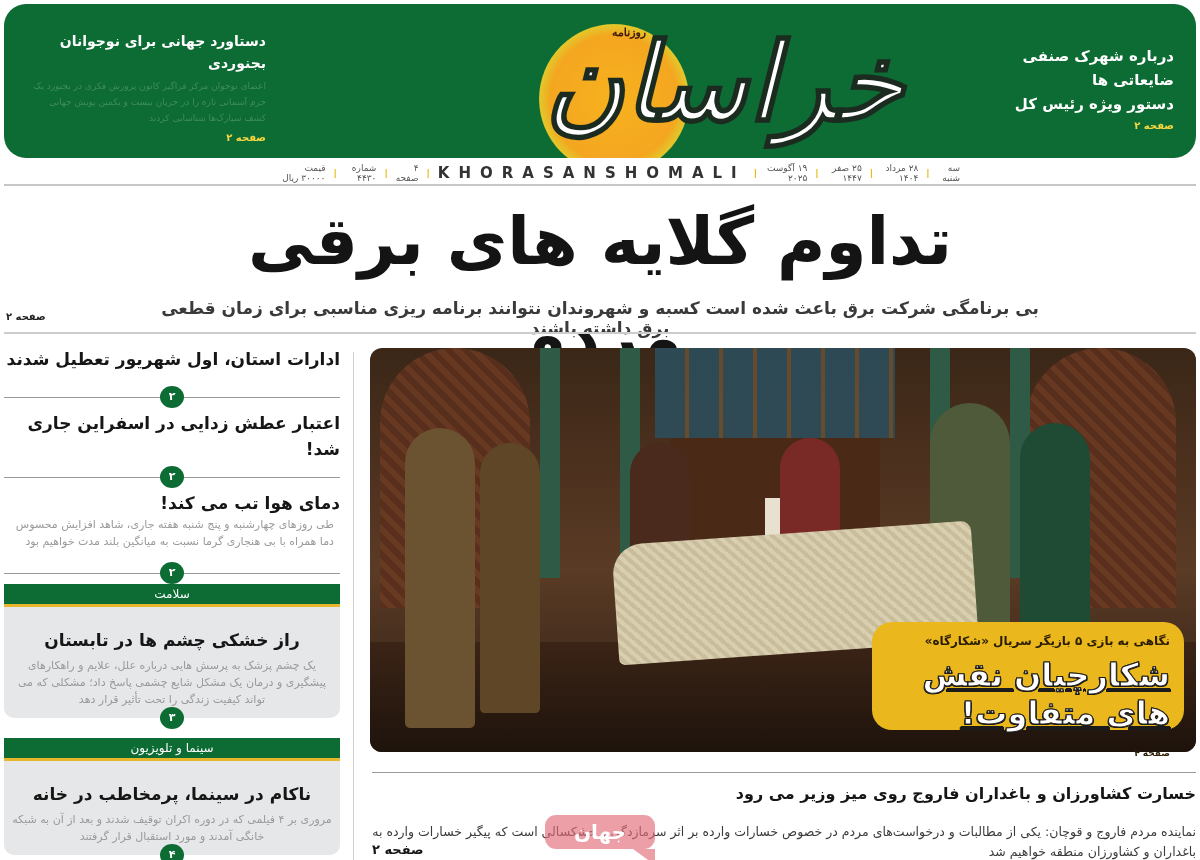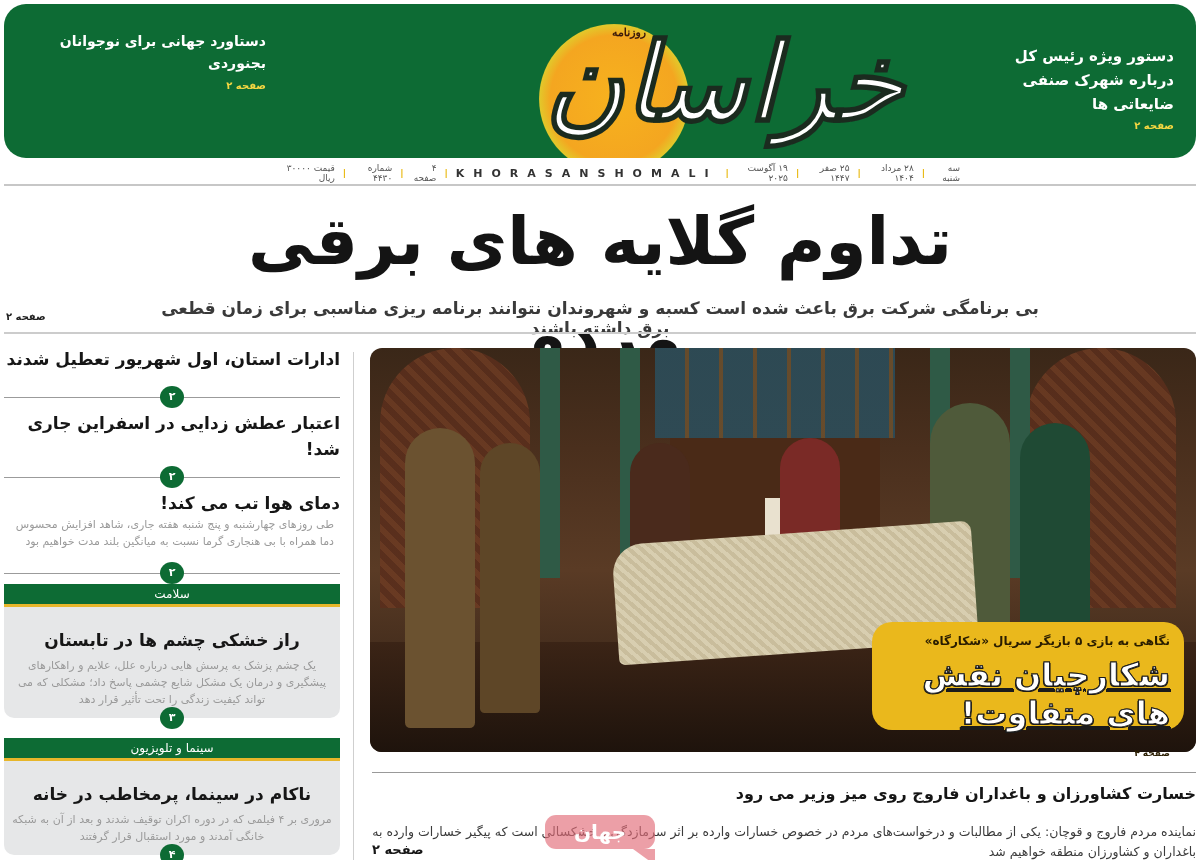--- a/index.html
+++ b/index.html
@@ -34,21 +34,21 @@
     font-size: 108px; font-weight: bold; color: #ffffff; line-height: 140px;
     -webkit-text-stroke: 2px #1b2b1f; letter-spacing: 6px; font-style: italic;
   }
 
   
   .datebar {
     position: absolute; left: 280px; top: 164px; width: 680px; height: 18px;
     display: flex; align-items: center; gap: 8px; font-size: 9px; color: #555;
   }
   .datebar .sep { color: #e7b400; font-weight: bold; }
-  .datebar .latin { font-family: "DejaVu Sans", sans-serif; font-weight: bold; letter-spacing: 9px; color: #333; font-size: 11px; direction: ltr; }
+  .datebar .latin { font-family: "DejaVu Sans", sans-serif; font-weight: bold; letter-spacing: 9px; color: #333; font-size: 15px; direction: ltr; }
   .hrule { position: absolute; left: 4px; top: 184px; width: 1192px; height: 2px; background: #c7c7c7; }
 
   
   .headline {
     position: absolute; left: 200px; top: 194px; width: 800px; text-align: center;
     font-size: 66px; font-weight: bold; color: #141414; line-height: 96px; font-family: "DejaVu Sans", sans-serif;
   }
   .lead {
     position: absolute; left: 160px; top: 298px; width: 880px; text-align: center;
     font-size: 17px; color: #3a3a3a; font-weight: bold;
@@ -110,33 +110,34 @@
     position: absolute; left: 545px; top: 815px; width: 110px; height: 34px; background: rgba(226,108,120,.65);
     color: #fff; font-size: 20px; font-weight: bold; text-align: center; line-height: 34px; border-radius: 11px;
   }
   .watermark::after { content: ""; position: absolute; right: 0; bottom: -16px; border-top: 16px solid rgba(226,108,120,.65); border-left: 22px solid transparent; }
 </style>
 </head>
 <body>
 
 <header class="masthead">
   <div class="mh-right">
+    <div class="t1">درباره شهرک صنفی ضایعاتی ها</div>
     <div class="t1">دستور ویژه رئیس کل</div>
-    <div class="t1">درباره شهرک صنفی ضایعاتی ها</div>
     <div class="pg">صفحه ۲</div>
   </div>
 
   <div class="logo-wrap">
     <div class="sun"></div>
     <div class="roznameh">روزنامه</div>
     <div class="logo-text">خراسان شمالی</div>
   </div>
 
   <div class="mh-left">
     <div class="t1">دستاورد جهانی برای نوجوانان بجنوردی</div>
+    <div class="sub">اعضای نوجوان مرکز فراگیر کانون پرورش فکری در بجنورد یک جرم آسمانی تازه را در جریان بیست و یکمین پویش جهانی کشف سیارک‌ها شناسایی کردند</div>
     <div class="pg">صفحه ۲</div>
   </div>
 </header>
 
 <div class="datebar">
   <span>سه شنبه</span>
   <span class="sep">|</span>
   <span>۲۸ مرداد ۱۴۰۴</span>
   <span class="sep">|</span>
   <span>۲۵ صفر ۱۴۴۷</span>

